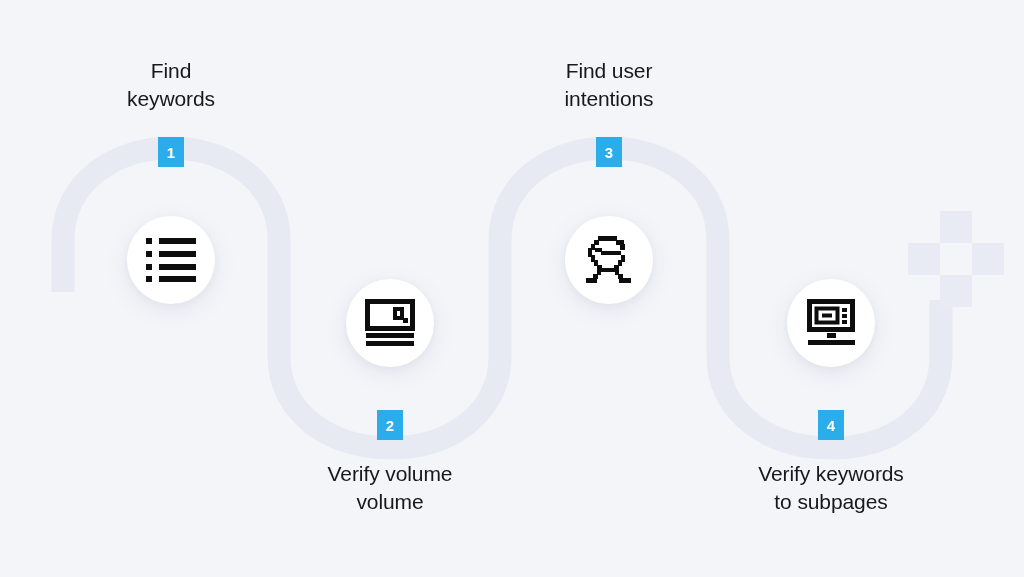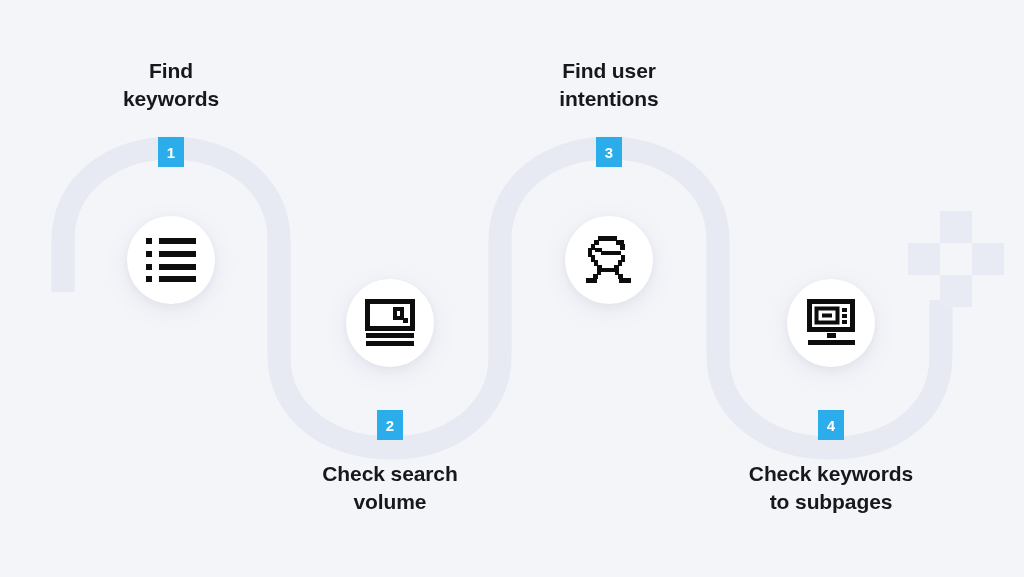--- a/index.html
+++ b/index.html
@@ -85,21 +85,21 @@
     align-items: center;
     justify-content: center;
     line-height: 1;
     letter-spacing: 0.2px;
   }
 
   .step-label {
     position: absolute;
     color: #16181d;
     font-size: 21px;
-    font-weight: bold;
+    font-weight: normal;
     line-height: 28px;
     text-align: center;
     white-space: pre-line;
     letter-spacing: -0.1px;
   }
 
   
   .s1-circle { left: 127px; top: 216px; }
   .s1-badge  { left: 158px; top: 137px; }
   .s1-label  { left: 56px;  top: 57px;  width: 230px; }
@@ -186,21 +186,21 @@
 
             <rect x="39" y="19" width="5" height="5"></rect>
 
             <rect x="2" y="34" width="48" height="5"></rect>
             <rect x="2" y="42" width="48" height="5"></rect>
           </g>
         </svg>
       </span>
     </div>
     <div class="badge s2-badge">2</div>
-    <div class="step-label s2-label">Check search
+    <div class="step-label s2-label">Verify volume
 volume</div>
   </div>
 
   <div class="step">
     <div class="step-label s3-label">Find user
 intentions</div>
     <div class="badge s3-badge">3</div>
     <div class="icon-circle s3-circle">
       <span>
         <svg width="46" height="48" viewBox="0 0 46 48" xmlns="http://www.w3.org/2000/svg">
@@ -258,17 +258,17 @@
             <rect x="37" y="21" width="5" height="4"></rect>
 
             <rect x="22" y="34" width="9" height="5"></rect>
 
             <rect x="3" y="41" width="47" height="5"></rect>
           </g>
         </svg>
       </span>
     </div>
     <div class="badge s4-badge">4</div>
-    <div class="step-label s4-label">Check keywords
+    <div class="step-label s4-label">Verify keywords
 to subpages</div>
   </div>
 
 </div>
 
 </body></html>

